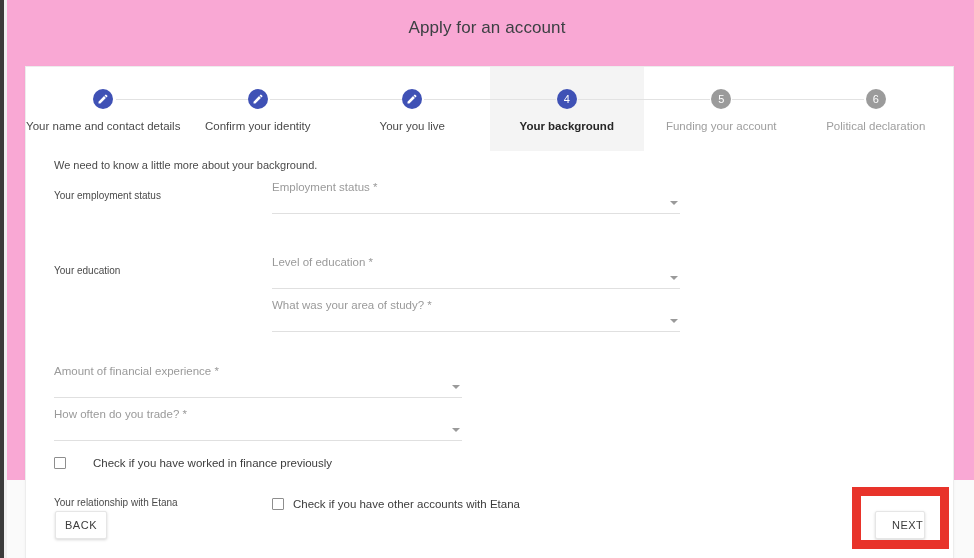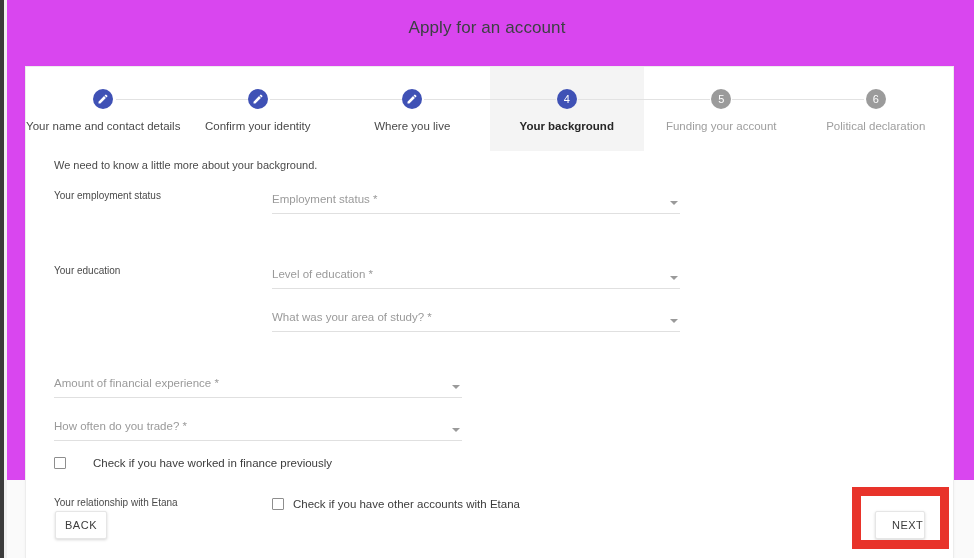--- a/index.html
+++ b/index.html
@@ -7,21 +7,21 @@
     margin: 0; padding: 0;
     width: 974px; height: 558px;
     overflow: hidden;
     background: #fafafa;
     font-family: "Liberation Sans", sans-serif;
     -webkit-font-smoothing: antialiased;
   }
   #page {
     position: relative;
     width: 974px; height: 480px;
-    background: #d946ef;
+    background: #f9a8d4;
   }
   
   .edge-rail {
     position: absolute; left: 0; top: 0;
     width: 4px; height: 558px;
     background: #3b3b3b;
   }
   .edge-rail-2 {
     position: absolute; left: 4px; top: 0;
     width: 3px; height: 558px;
@@ -125,21 +125,21 @@
   }
   .fields { flex: 1 1 auto; }
 
   .select {
     position: relative;
     width: 408px;
     height: 27px;
     border-bottom: 1px solid #e0e0e0;
     display: flex;
     align-items: flex-end;
-    padding-bottom: 8px;
+    padding-bottom: 20px;
   }
   .select-text {
     font-size: 11.5px;
     color: #9a9a9a;
   }
   .caret {
     position: absolute;
     right: 2px; bottom: 8px;
     width: 0; height: 0;
     border-left: 4px solid transparent;
@@ -238,21 +238,21 @@
         </div>
         <div class="step-label">Confirm your identity</div>
       </div>
 
       <div class="step">
         <div class="step-circle">
           <svg width="12" height="12" viewBox="0 0 24 24" aria-hidden="true">
             <path fill="#ffffff" d="M3 17.25V21h3.75L17.81 9.94l-3.75-3.75L3 17.25zM20.71 7.04a1 1 0 0 0 0-1.41l-2.34-2.34a1 1 0 0 0-1.41 0l-1.83 1.83 3.75 3.75 1.83-1.83z"></path>
           </svg>
         </div>
-        <div class="step-label">Where you live</div>
+        <div class="step-label">Your you live</div>
       </div>
 
       <div class="step active">
         <div class="step-circle">4</div>
         <div class="step-label">Your background</div>
       </div>
 
       <div class="step future">
         <div class="step-circle gray">5</div>
         <div class="step-label">Funding your account</div>

